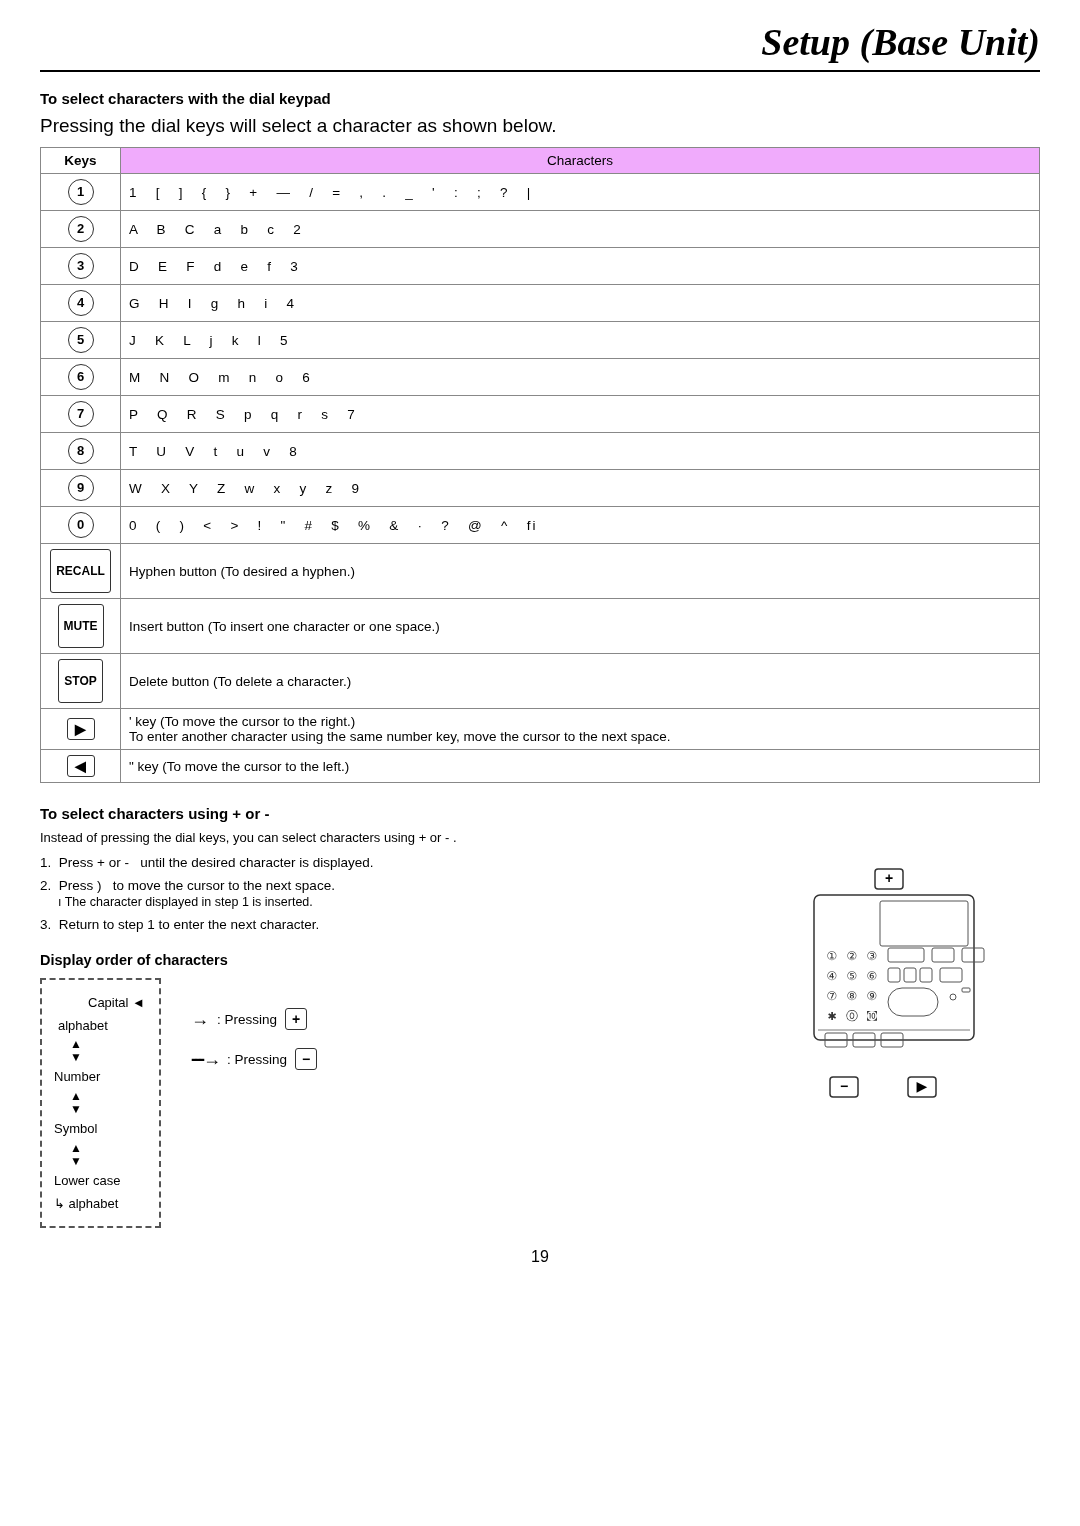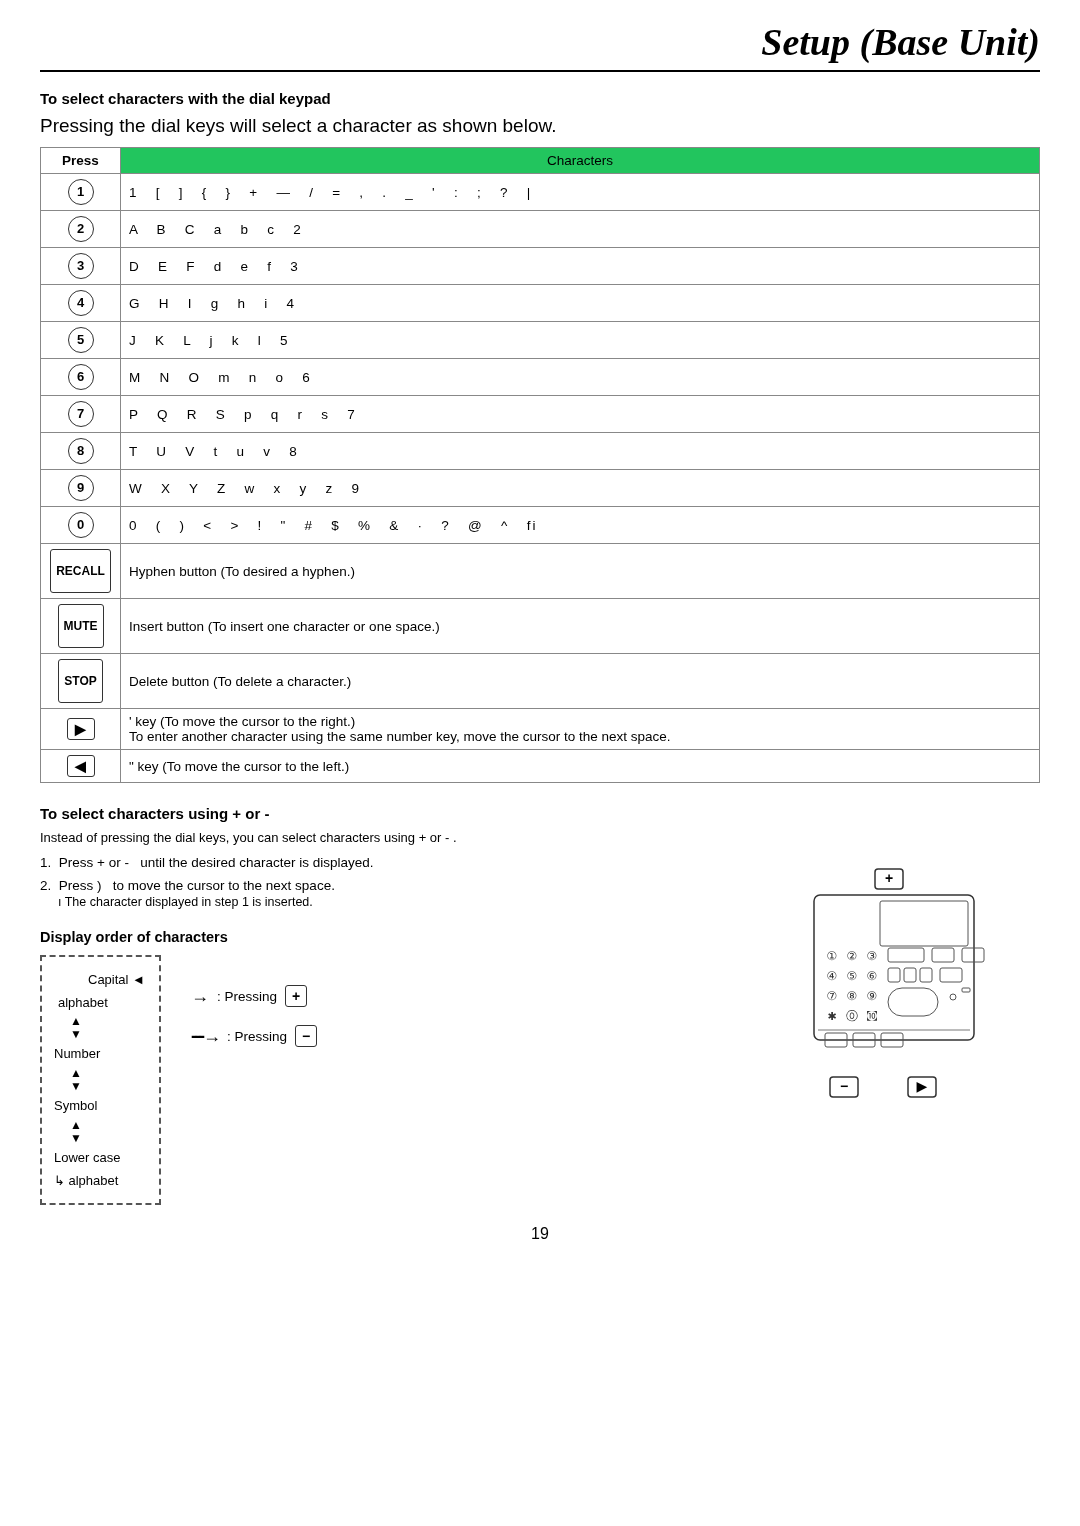--- a/index.html
+++ b/index.html
@@ -41,21 +41,21 @@
       border-collapse: collapse;
       margin-bottom: 22px;
       font-size: 13.5px;
     }
     .char-table th, .char-table td {
       border: 1px solid #888;
       padding: 5px 8px;
       vertical-align: middle;
     }
     .char-table th {
-      background: #22c55e;
+      background: #f0abfc;
       font-weight: normal;
       text-align: center;
     }
     .char-table .keys-col {
       width: 80px;
       text-align: center;
       font-weight: bold;
       background: #fff;
     }
     .char-table .chars-header {
@@ -207,21 +207,21 @@
 <body>
 
 <div class="page-title">Setup (Base Unit)</div>
 
 <div class="section-title">To select characters with the dial keypad</div>
 <div class="subtitle">Pressing the dial keys will select a character as shown below.</div>
 
 <table class="char-table">
   <thead>
     <tr>
-      <th class="keys-col">Press</th>
+      <th class="keys-col">Keys</th>
       <th class="chars-header" colspan="20">Characters</th>
     </tr>
   </thead>
   <tbody>
 
     <tr>
       <td class="keys-col"><span class="key-circle">1</span></td>
       <td class="chars-cell">1 &nbsp; [ &nbsp; ] &nbsp; { &nbsp; } &nbsp; + &nbsp; — &nbsp; / &nbsp; = &nbsp; , &nbsp; . &nbsp; _ &nbsp; ' &nbsp; : &nbsp; ; &nbsp; ? &nbsp; |</td>
     </tr>
 
@@ -305,20 +305,23 @@
 
 <div class="section2-body">
   <div class="section2-left">
     <ol class="steps-list">
       <li>
         1. &nbsp;Press +  or -  &nbsp; until the desired character is displayed.
       </li>
       <li>
         2. &nbsp;Press )  &nbsp; to move the cursor to the next space.
         <div class="sub">ı  The character displayed in step 1 is inserted.</div>
+      </li>
+      <li>
+        3. &nbsp;Return to step 1 to enter the next character.
       </li>
     </ol>
 
     <div class="display-order-title">Display order of characters</div>
 
     <div class="order-section">
 
       <div style="position:relative; display:inline-block;">
         <div style="border: 2px dashed #555; padding: 10px 14px 10px 12px; font-size:13px; line-height:1.5;">
           <div class="order-row">

